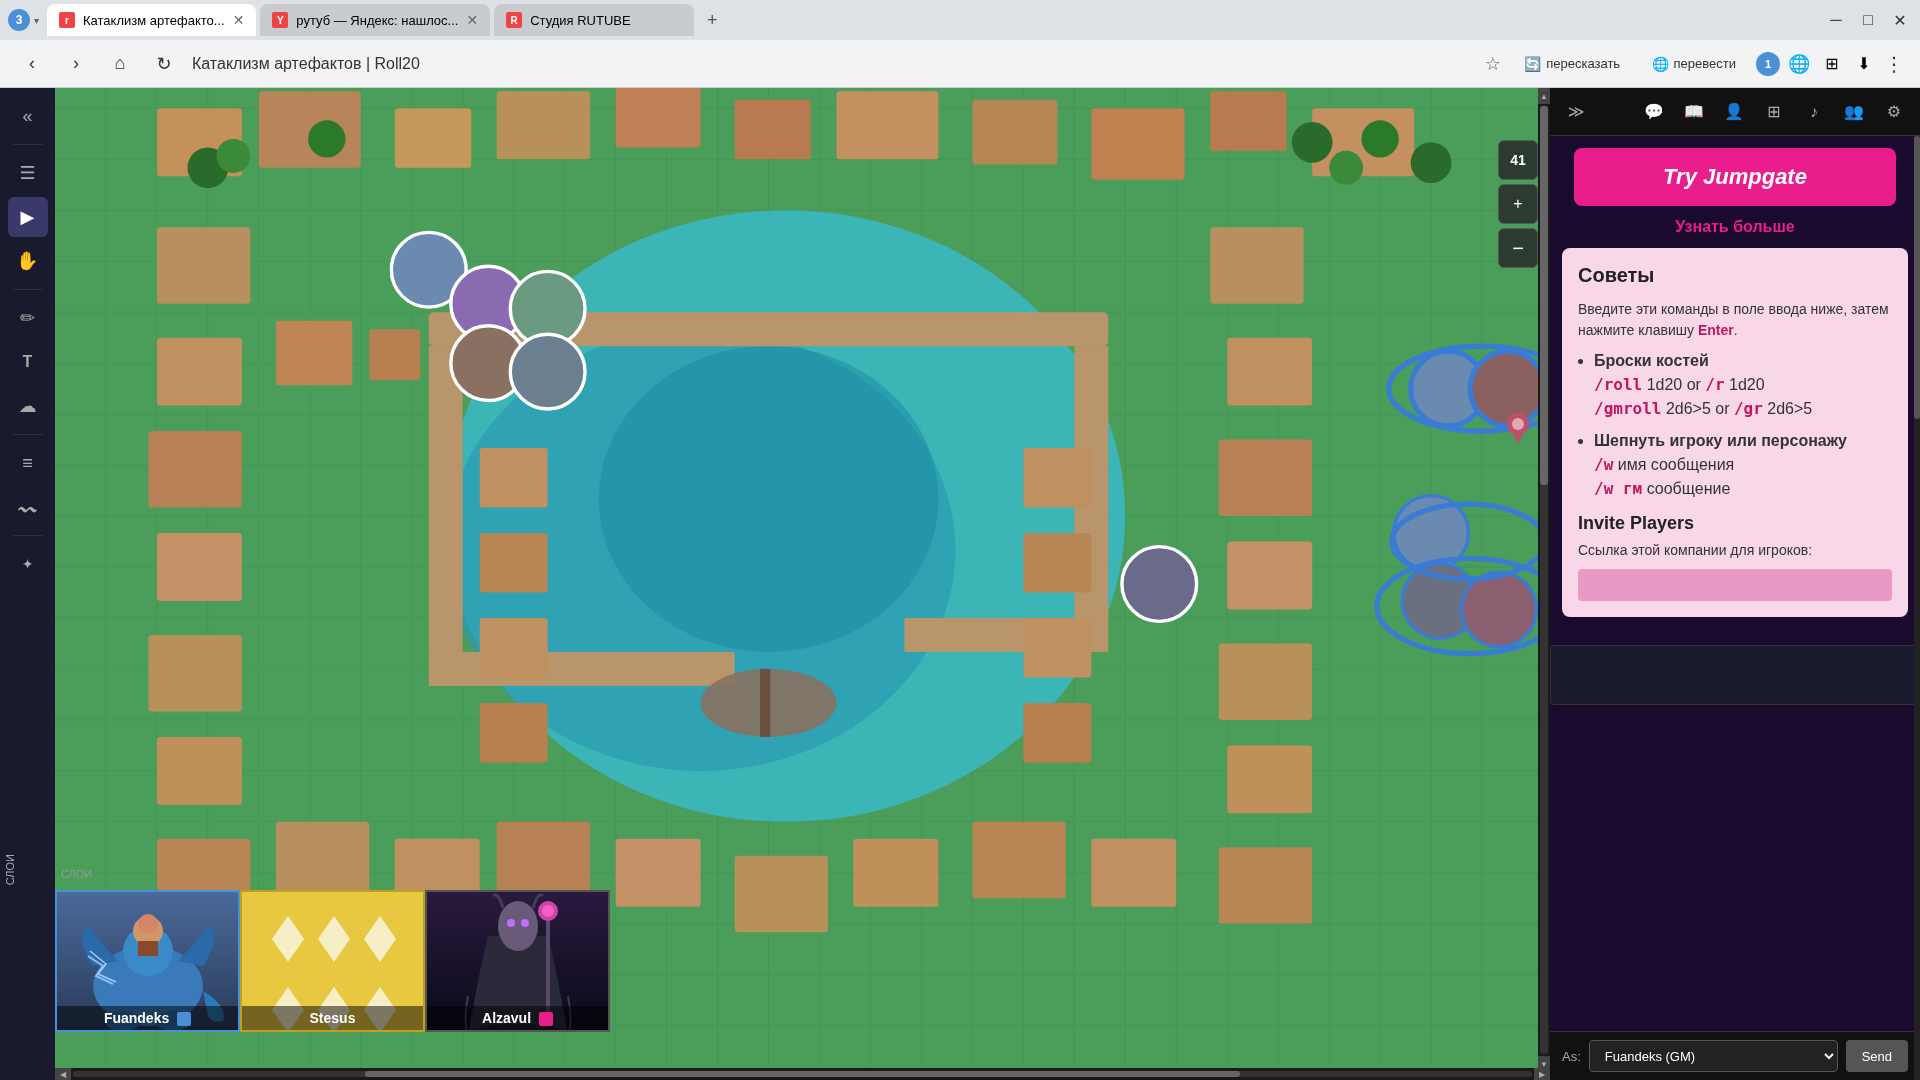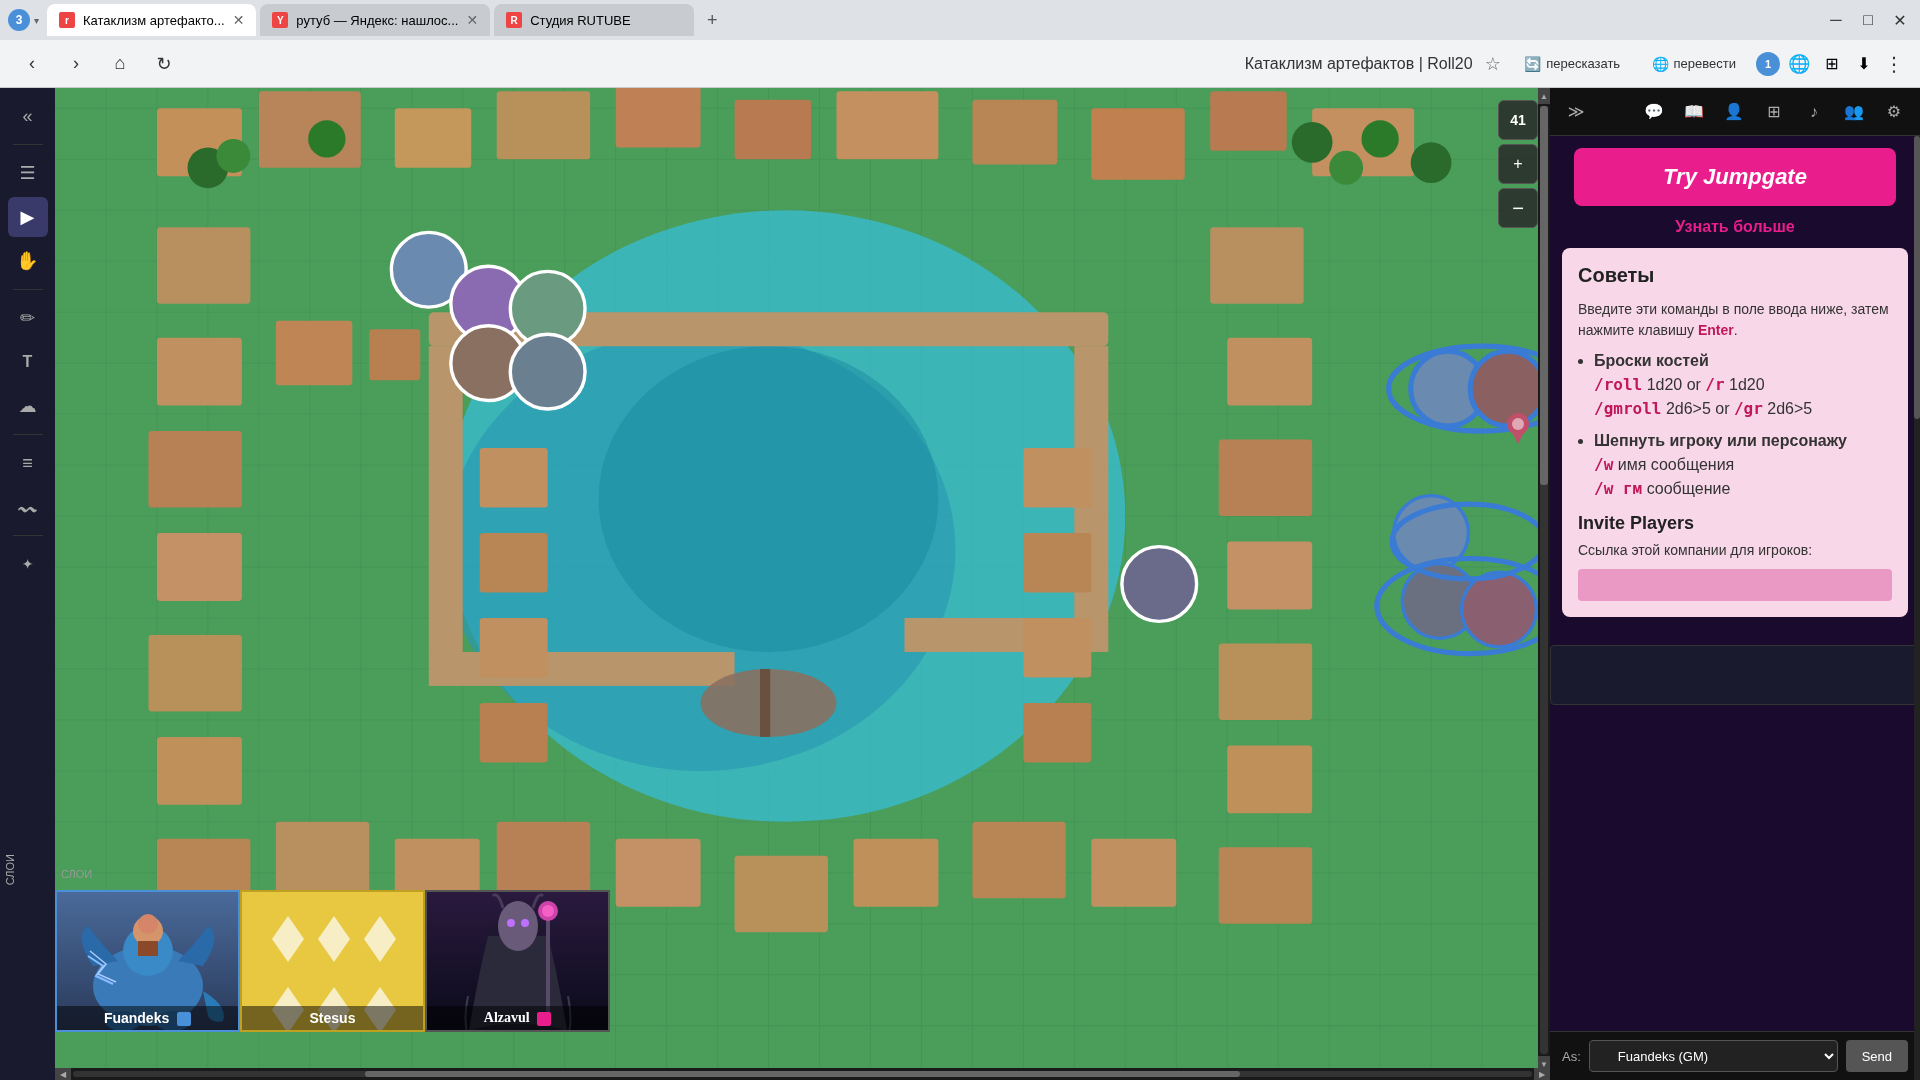--- a/index.html
+++ b/index.html
@@ -33,21 +33,21 @@
     .address-bar {
       display: flex; align-items: center; background: #f1f3f4; height: 48px; padding: 0 16px; gap: 12px;
       border-bottom: 1px solid #ccc;
     }
     .nav-btn { width: 32px; height: 32px; border-radius: 50%; display: flex; align-items: center; justify-content: center; cursor: pointer; font-size: 18px; color: #333; }
     .address-input {
       flex: 0 0 auto; width: 320px; height: 32px; background: white; border: 1px solid #ccc;
       border-radius: 20px; padding: 0 16px; font-size: 14px; display: flex; align-items: center;
     }
     .page-title-center {
-      flex: 1; text-align: right; font-size: 16px; font-weight: 500; color: #333;
+      flex: 1; text-align: left; font-size: 16px; font-weight: 500; color: #333;
     }
     .bookmark-star { font-size: 18px; color: #666; cursor: pointer; }
     .browser-actions { display: flex; gap: 8px; align-items: center; margin-left: auto; }
     .browser-action-btn {
       height: 32px; padding: 0 12px; border-radius: 6px; border: none; background: #f1f3f4;
       font-size: 13px; cursor: pointer; display: flex; align-items: center; gap: 4px; color: #333;
     }
     .extension-icon { width: 24px; height: 24px; border-radius: 4px; display: flex; align-items: center; justify-content: center; cursor: pointer; font-size: 14px; }
     .dots-menu { font-size: 20px; cursor: pointer; color: #333; }
 
@@ -78,21 +78,21 @@
       position: absolute; right: 12px; top: 12px; display: flex; flex-direction: column; gap: 4px;
     }
     .map-control-btn {
       width: 40px; height: 40px; background: rgba(40,40,40,0.85); border-radius: 6px;
       display: flex; align-items: center; justify-content: center; cursor: pointer;
       color: white; font-size: 16px; border: 1px solid #555;
     }
     .map-counter {
       width: 40px; height: 40px; background: rgba(40,40,40,0.85); border-radius: 6px;
       display: flex; align-items: center; justify-content: center;
-      color: white; font-size: 14px; font-weight: bold; border: 1px solid #555;
+      color: white; font-size: 14px; font-weight: bold; border: 1px solid #555; margin-top: 40px;
     }
 
     
     .map-pin {
       position: absolute; right: 12px; top: 120px;
       width: 40px; height: 40px; display: flex; align-items: center; justify-content: center;
       cursor: pointer; font-size: 24px;
     }
 
     
@@ -166,21 +166,21 @@
     
     .chat-area {
       background: #111; padding: 8px 12px; display: flex; flex-direction: column; gap: 6px;
       border-top: 1px solid #333;
       justify-content: center;
     }
     .chat-input-row { display: flex; align-items: center; gap: 8px; }
     .chat-as-label { color: #aaa; font-size: 13px; white-space: nowrap; }
     .chat-as-select {
       flex: 1; height: 32px; background: #222; color: white; border: 1px solid #555;
-      border-radius: 4px; font-size: 13px; padding: 0 24px; cursor: pointer;
+      border-radius: 4px; font-size: 13px; padding: 0 11px; cursor: pointer;
     }
     .chat-send-btn {
       height: 32px; padding: 0 16px; background: #555; color: white; border: none;
       border-radius: 4px; font-size: 13px; cursor: pointer;
     }
     .chat-input-field {
       width: 100%; height: 60px; background: #1a1a2e; border: 1px solid #333; border-radius: 4px;
       color: white; font-size: 14px; padding: 8px; resize: none;
     }
 
@@ -510,21 +510,21 @@
                 <polygon points="138,95 154,118 138,141 122,118" fill="white"></polygon>
                 <polygon points="46,160 62,183 46,200 30,183" fill="white"></polygon>
                 <polygon points="92,160 108,183 92,200 76,183" fill="white"></polygon>
                 <polygon points="138,160 154,183 138,200 122,183" fill="white"></polygon>
               </g>
             </svg>
           </div>
           <div class="token-card-label">Stesus</div>
         </div>
 
-        <div class="token-card" style="background:#14532d;border-color:#555;font-family:Liberation Serif, serif;">
+        <div class="token-card" style="background:#14532d;border-color:#555;">
           <div style="width:100%;height:100%;display:flex;align-items:center;justify-content:center;background:linear-gradient(180deg,#2a1a3e,#0a0a1a);">
             <svg width="160" height="170" viewBox="0 0 160 170">
 
               <path d="M50,60 Q40,100 30,160 Q80,170 130,160 Q120,100 110,60 Z" fill="#2a2a3a"></path>
 
               <path d="M50,60 Q80,30 110,60 Q100,40 80,35 Q60,40 50,60" fill="#1a1a2a"></path>
 
               <ellipse cx="80" cy="50" rx="20" ry="25" fill="#6a5a7a"></ellipse>
 
               <circle cx="73" cy="47" r="4" fill="#c070ff"></circle>

